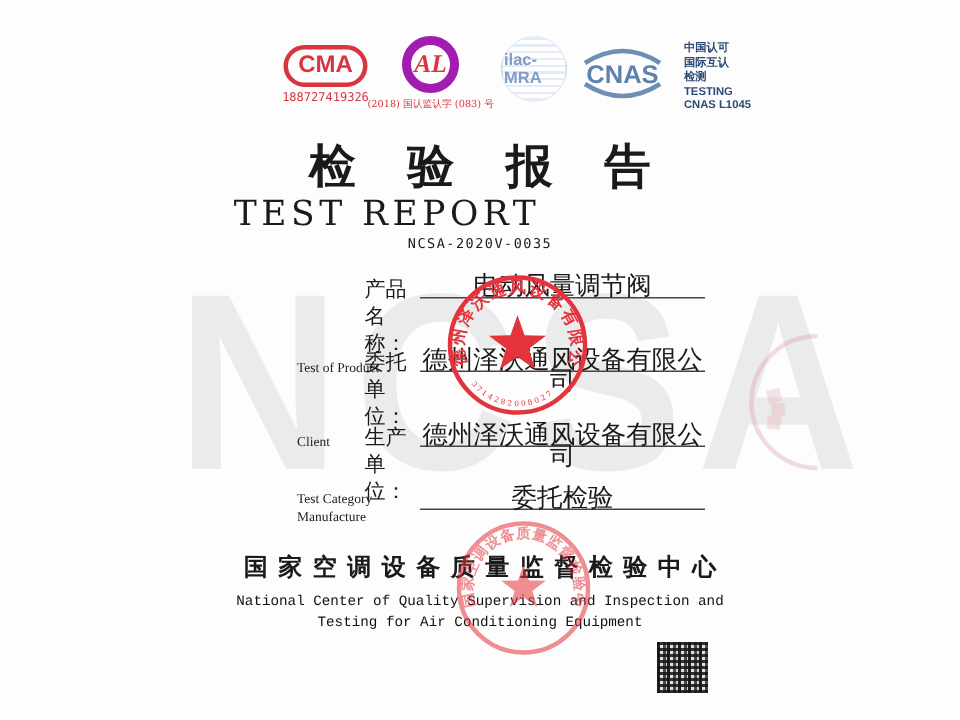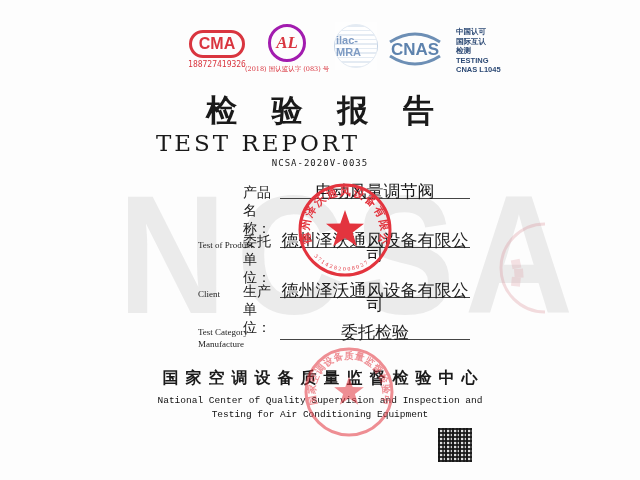--- a/index.html
+++ b/index.html
@@ -23,21 +23,21 @@
     display:flex; align-items:center; justify-content:center;
     color:#d9353f; font-family:"Liberation Sans", sans-serif;
     font-weight:bold; font-size:16px; letter-spacing:0px;
   }
   #cma-number {
     position:absolute; left:172px; top:60px; width:90px; text-align:center;
     color:#d9353f; font-size:8px; font-family:"DejaVu Sans Mono", monospace;
   }
   #cal-logo {
     position:absolute; left:268px; top:24px; width:38px; height:38px;
-    border:3px solid #a21caf; border-radius:50%;
+    border:6px solid #a21caf; border-radius:50%;
     display:flex; align-items:center; justify-content:center;
     color:#d9353f; font-family:"Liberation Serif", serif;
     font-weight:bold; font-style:italic; font-size:17px;
   }
   #cal-caption {
     position:absolute; left:245px; top:65px; width:100px; text-align:left;
     color:#d9353f; font-size:6.5px;
   }
   #ilac-logo {
     position:absolute; left:334px; top:24px; width:44px; height:44px;

